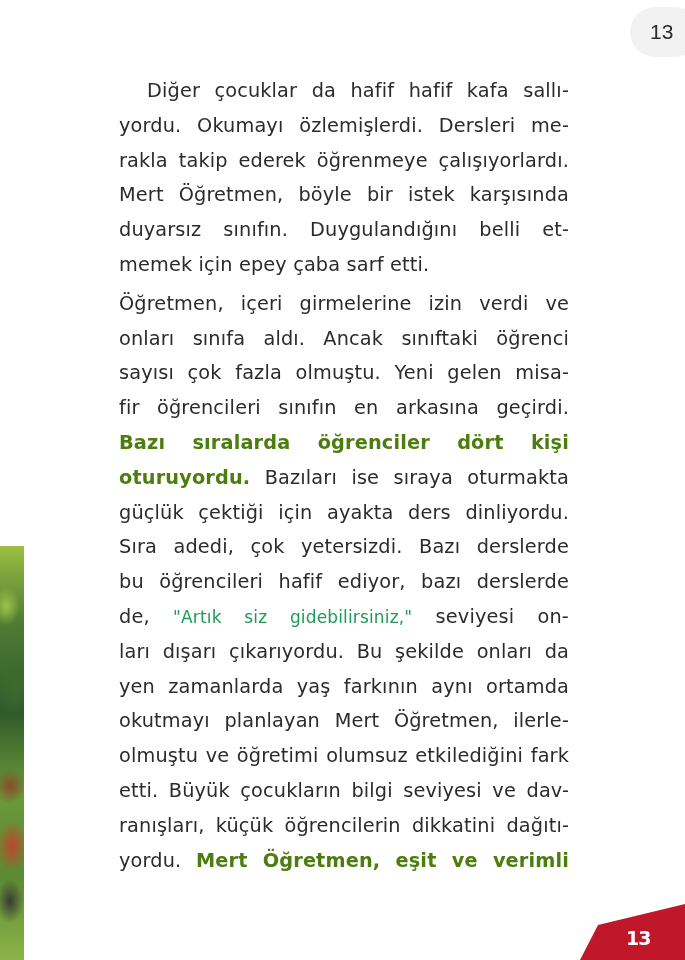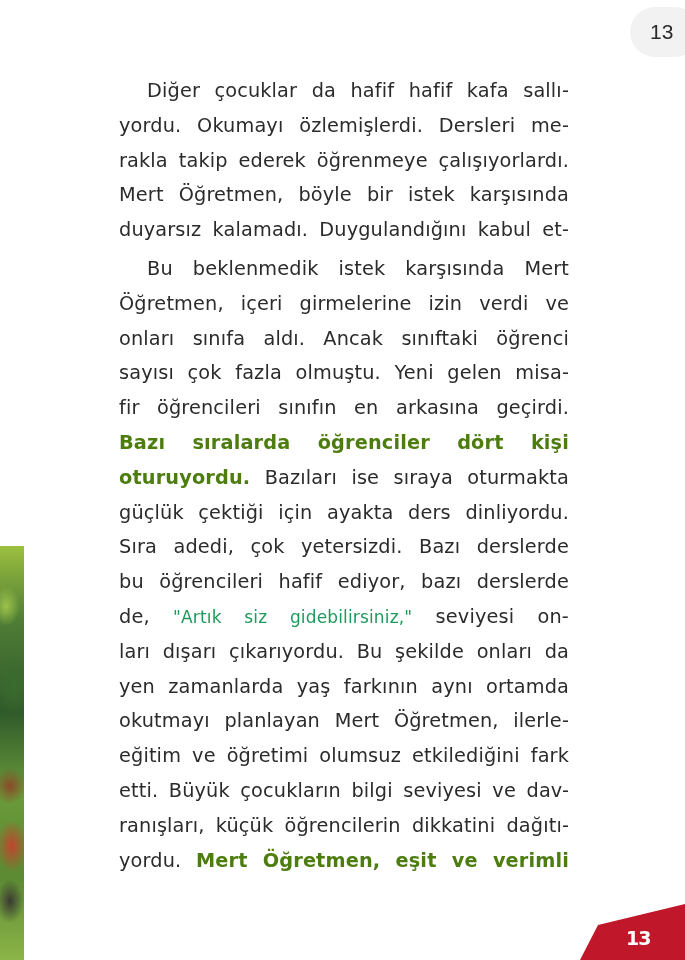--- a/index.html
+++ b/index.html
@@ -58,38 +58,38 @@
 </div>
 
 <div class="illustration-strip"></div>
 
 <div class="content">
   <p class="para">
     <span class="line indent">Diğer çocuklar da hafif hafif kafa sallı-</span>
     <span class="line">yordu. Okumayı özlemişlerdi. Dersleri me-</span>
     <span class="line">rakla takip ederek öğrenmeye çalışıyorlardı.</span>
     <span class="line">Mert Öğretmen, böyle bir istek karşısında</span>
-    <span class="line">duyarsız kalamadı. Duygulandığını kabul et-</span>
+    <span class="line">duyarsız sınıfın. Duygulandığını belli et-</span>
+    <span class="line last">memek için epey çaba sarf etti.</span>
   </p>
   <p class="para">
-    <span class="line indent">Bu beklenmedik istek karşısında Mert</span>
     <span class="line">Öğretmen, içeri girmelerine izin verdi ve</span>
     <span class="line">onları sınıfa aldı. Ancak sınıftaki öğrenci</span>
     <span class="line">sayısı çok fazla olmuştu. Yeni gelen misa-</span>
     <span class="line">fir öğrencileri sınıfın en arkasına geçirdi.</span>
     <span class="line hl-blue">Bazı sıralarda öğrenciler dört kişi</span>
     <span class="line"><span class="hl-blue">oturuyordu.</span><span> Bazıları ise sıraya oturmakta</span></span>
     <span class="line">güçlük çektiği için ayakta ders dinliyordu.</span>
     <span class="line">Sıra adedi, çok yetersizdi. Bazı derslerde</span>
     <span class="line">bu öğrencileri hafif ediyor, bazı derslerde</span>
     <span class="line"><span>de, </span><span class="hl-green">"Artık  siz  gidebilirsiniz,"</span><span> seviyesi on-</span></span>
     <span class="line">ları dışarı çıkarıyordu. Bu şekilde onları da</span>
     <span class="line">yen zamanlarda yaş farkının aynı ortamda</span>
     <span class="line">okutmayı planlayan Mert Öğretmen, ilerle-</span>
-    <span class="line">eğitim ve öğretimi olumsuz etkilediğini fark</span>
+    <span class="line">olmuştu ve öğretimi olumsuz etkilediğini fark</span>
     <span class="line">etti. Büyük çocukların bilgi seviyesi ve dav-</span>
     <span class="line">ranışları, küçük öğrencilerin dikkatini dağıtı-</span>
     <span class="line"><span>yordu. </span><span class="hl-blue">Mert Öğretmen, eşit ve verimli</span></span>
   </p>
 </div>
 
 <div class="corner-badge">
   <svg width="105" height="56" viewBox="0 0 105 56">
     <polygon points="0,56 18,21 105,0 105,56" fill="#c0182a"></polygon>
   </svg>

